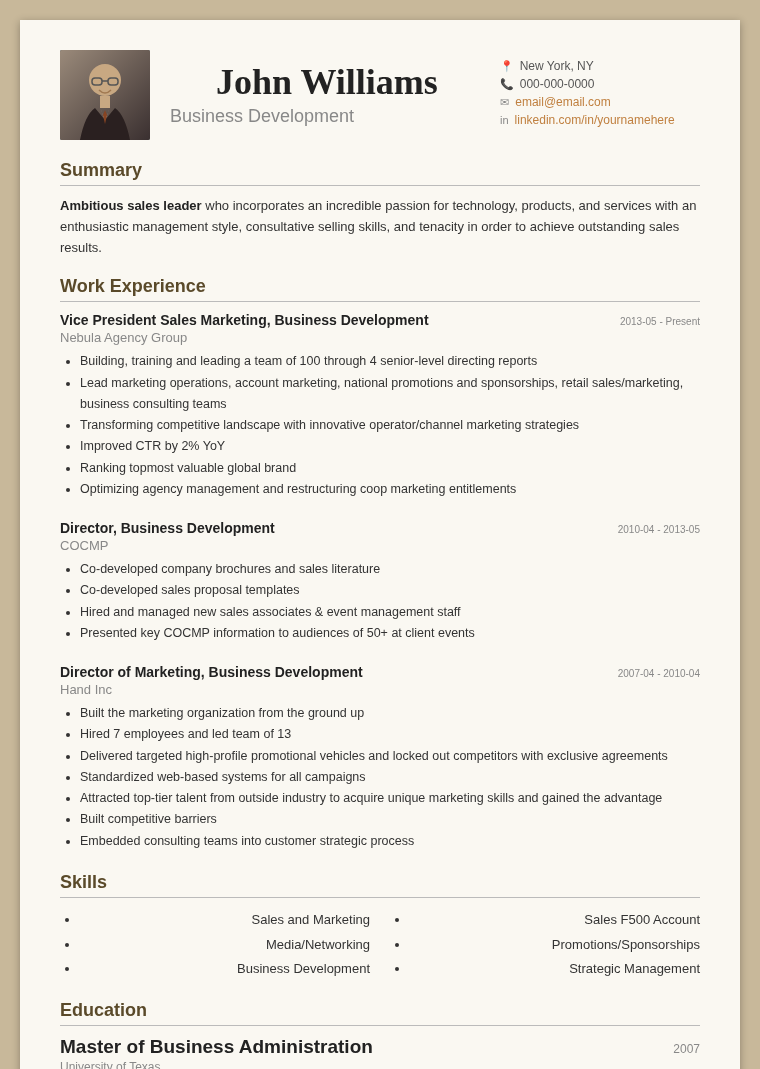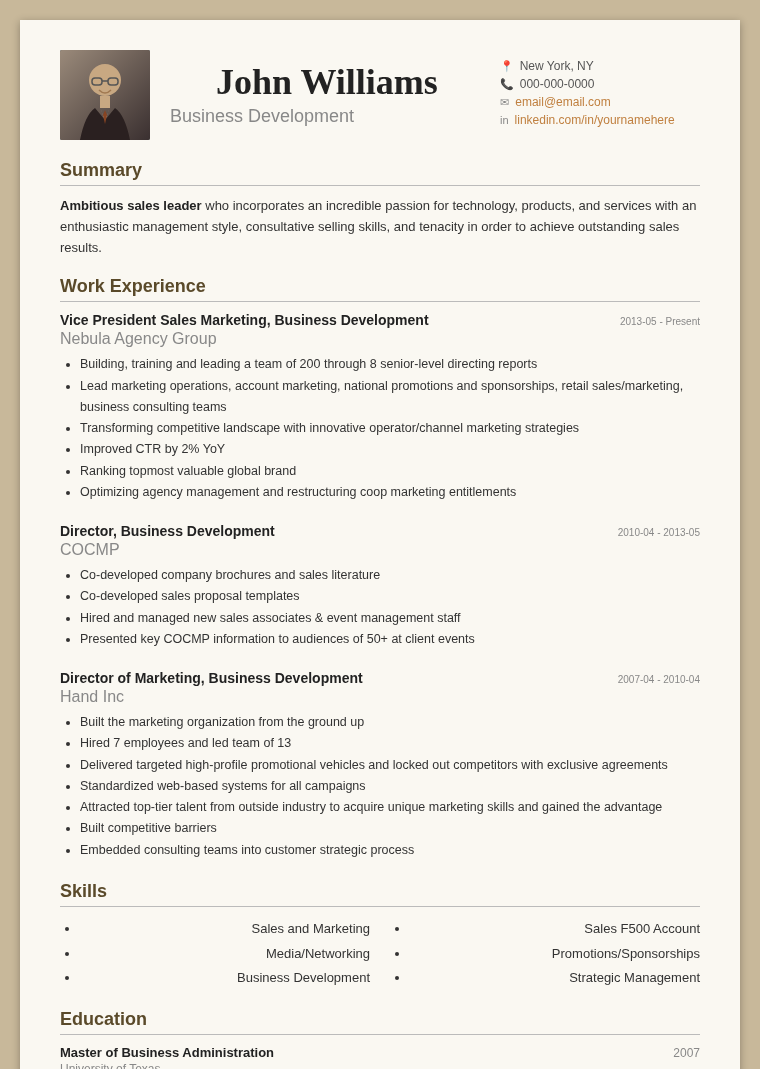--- a/index.html
+++ b/index.html
@@ -119,21 +119,21 @@
       font-family: Arial, sans-serif;
       text-align: right;
     }
     .job-dates {
       font-size: 10px;
       color: #888;
       font-family: Arial, sans-serif;
       white-space: nowrap;
     }
     .job-company {
-      font-size: 16px;
+      font-size: 13px;
       color: #888;
       font-family: Arial, sans-serif;
       margin-bottom: 6px;
     }
     .job-bullets {
       list-style: disc;
       padding-left: 20px;
       font-size: 12.5px;
       color: #333;
       font-family: Arial, sans-serif;
@@ -156,21 +156,21 @@
       line-height: 1.9;
     }
 
     
     .edu-header {
       display: flex;
       justify-content: space-between;
       align-items: baseline;
     }
     .edu-degree {
-      font-size: 13px;
+      font-size: 19px;
       font-weight: bold;
       color: #222;
       font-family: Arial, sans-serif;
     }
     .edu-year {
       font-size: 12px;
       color: #888;
       font-family: Arial, sans-serif;
     }
     .edu-school {
@@ -247,21 +247,21 @@
   <div class="section">
     <div class="section-title">Work Experience</div>
 
     <div class="job">
       <div class="job-header">
         <div class="job-title">Vice President Sales Marketing, Business Development</div>
         <div class="job-dates">2013-05 - Present</div>
       </div>
       <div class="job-company">Nebula Agency Group</div>
       <ul class="job-bullets">
-        <li>Building, training and leading a team of 200 through 8 senior-level directing reports</li>
+        <li>Building, training and leading a team of 100 through 4 senior-level directing reports</li>
         <li>Lead marketing operations, account marketing, national promotions and sponsorships, retail sales/marketing, business consulting teams</li>
         <li>Transforming competitive landscape with innovative operator/channel marketing strategies</li>
         <li>Improved CTR by 2% YoY</li>
         <li>Ranking topmost valuable global brand</li>
         <li>Optimizing agency management and restructuring coop marketing entitlements</li>
       </ul>
     </div>
 
     <div class="job">
       <div class="job-header">

